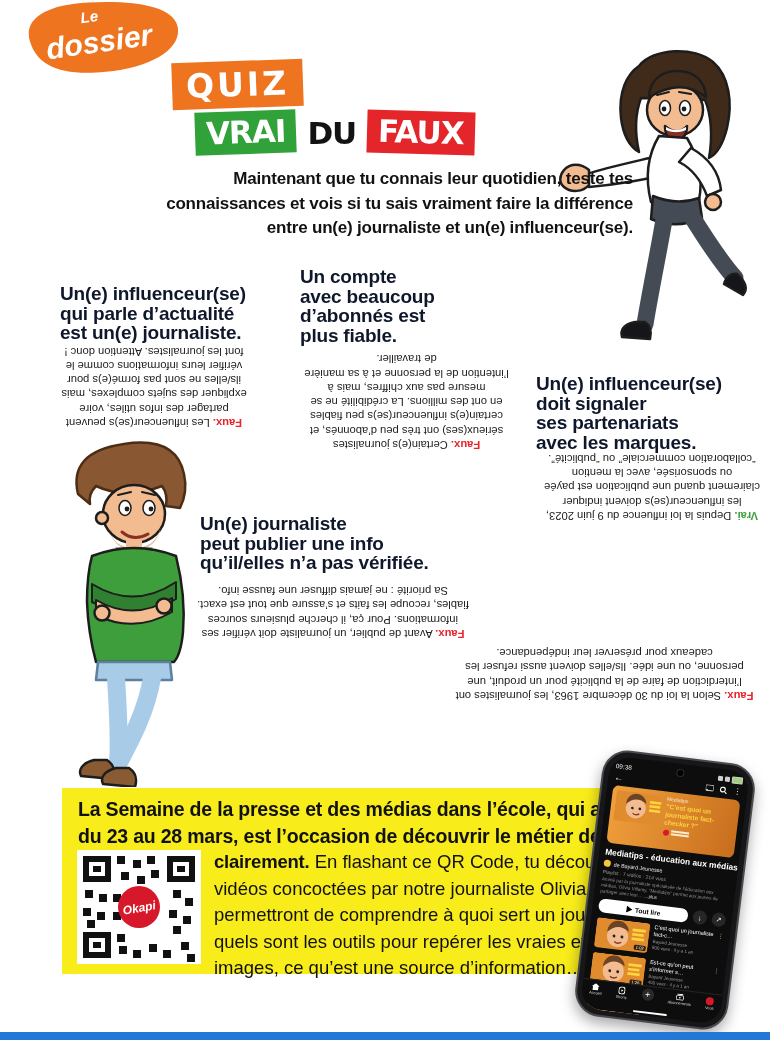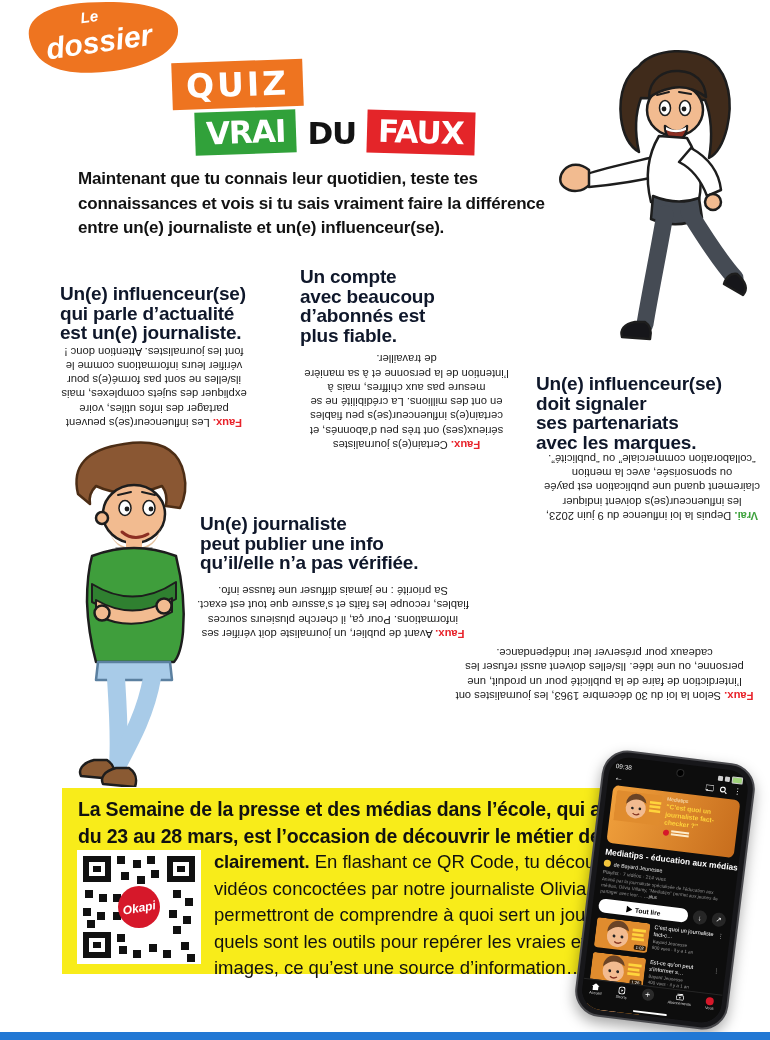--- a/index.html
+++ b/index.html
@@ -14,21 +14,21 @@
   .quiz-badge{position:absolute;left:172px;top:61px;width:131px;height:47px;background:#ee7420;
     color:#fff;display:flex;align-items:center;justify-content:center;
     font-family:"DejaVu Sans",sans-serif;font-weight:bold;font-size:33px;letter-spacing:3px;
     transform:rotate(-2deg);z-index:2;}
   .main-title{position:absolute;left:55px;top:111px;width:560px;display:flex;justify-content:center;
     align-items:center;gap:11px;font-family:"DejaVu Sans",sans-serif;font-weight:bold;font-size:31px;
     letter-spacing:-1px;color:#131313;z-index:2;}
   .tbadge{color:#fff;padding:3px 11px 4px;display:inline-block;}
   .tbadge.green{background:#31a13a;transform:rotate(-2deg);}
   .tbadge.red{background:#e42529;transform:rotate(1.6deg);}
-  .intro{position:absolute;left:78px;top:167px;width:555px;text-align:left;font-weight:bold;
+  .intro{position:absolute;left:78px;top:167px;width:555px;text-align:right;font-weight:bold;
     font-size:17px;line-height:24.5px;white-space:pre-line;letter-spacing:-0.2px;z-index:2;}
 
   
   .q-head{position:absolute;color:#0f172a;font-weight:bold;font-size:19px;line-height:19.5px;
     white-space:pre-line;letter-spacing:-0.2px;z-index:2;}
   .answer{position:absolute;transform:rotate(180deg);font-size:11.2px;line-height:14.3px;
     color:#222;text-align:center;z-index:2;}
   .answer .verdict{font-weight:bold;}
   .v-red{color:#e8232b;}.v-green{color:#3fa23e;}
 
@@ -151,21 +151,21 @@
   <p class="answer" style="left:303px;top:352px;width:207px;margin:0;"><span class="verdict v-red">Faux.</span> <span>Certain(e)s journalistes sérieux(ses) ont très peu d’abonnés, et certain(e)s influenceur(se)s peu fiables en ont des millions. La crédibilité ne se mesure pas aux chiffres, mais à l’intention de la personne et à sa manière de travailler.</span></p>
 
   <div class="q-head" style="left:536px;top:374px;width:210px;">Un(e) influenceur(se)
 doit signaler
 ses partenariats
 avec les marques.</div>
   <p class="answer" style="left:538px;top:452px;width:228px;margin:0;"><span class="verdict v-green">Vrai.</span> <span>Depuis la loi influence du 9 juin 2023, les influenceur(se)s doivent indiquer clairement quand une publication est payée ou sponsorisée, avec la mention “collaboration commerciale” ou “publicité”.</span></p>
 
   <div class="q-head" style="left:200px;top:514px;width:245px;">Un(e) journaliste
 peut publier une info
-qu’il/elle n’a pas vérifiée.</div>
+qu’il/elles n’a pas vérifiée.</div>
   <p class="answer" style="left:197px;top:584px;width:272px;margin:0;"><span class="verdict v-red">Faux.</span> <span>Avant de publier, un journaliste doit vérifier ses informations. Pour ça, il cherche plusieurs sources fiables, recoupe les faits et s’assure que tout est exact. Sa priorité : ne jamais diffuser une fausse info.</span></p>
 
   <p class="answer" style="left:452px;top:646px;width:305px;margin:0;"><span class="verdict v-red">Faux.</span> <span>Selon la loi du 30 décembre 1963, les journalistes ont l’interdiction de faire de la publicité pour un produit, une personne, ou une idée. Ils/elles doivent aussi refuser les cadeaux pour préserver leur indépendance.</span></p>
 
   <div class="character" style="left:553px;top:36px;">
     <svg width="215" height="340" viewBox="0 0 215 340">
       <g stroke="#1d1d1d" stroke-width="2.5" stroke-linejoin="round" stroke-linecap="round">
         <path d="M105,120 C80,126 52,132 34,138 l2,13 c22,-2 50,-6 74,-12 z" fill="#fff"></path>
         <path d="M36,134 c-8,-7 -19,-7 -25,0 c-5,6 -5,13 0,17 c7,6 19,5 25,-2 z" fill="#f2bb90"></path>
         <path d="M86,30 C100,12 142,10 160,26 c16,14 20,40 14,66 c-4,16 -10,26 -18,30 c4,-22 2,-44 -4,-58 l-64,-2 c-6,16 -6,36 -2,54 c-10,-6 -16,-18 -18,-34 c-3,-26 6,-44 18,-52 z" fill="#402b1b"></path>

